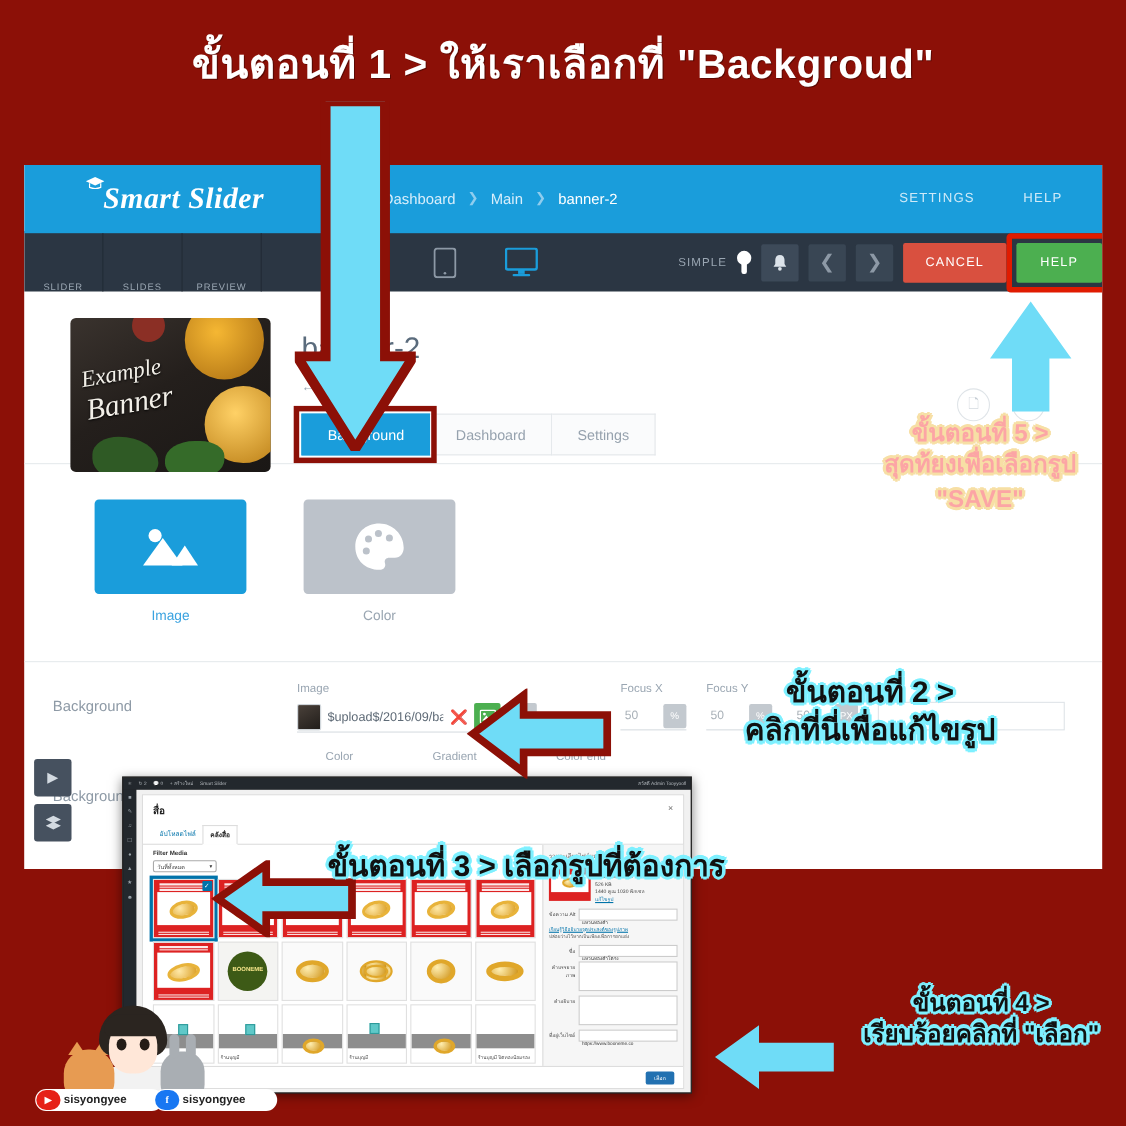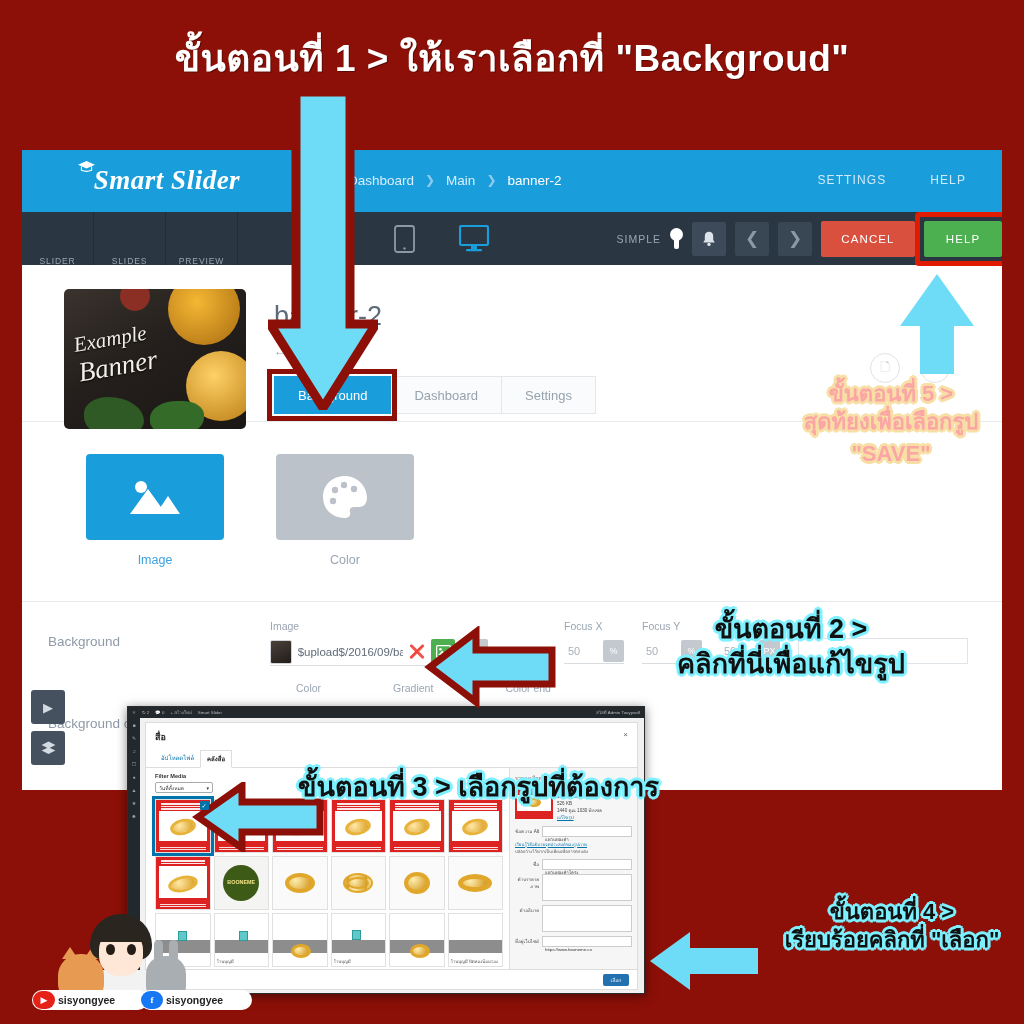--- a/index.html
+++ b/index.html
@@ -155,21 +155,21 @@
   .sub-row .lab{ font-size:10.5px; color:#9aa6b2; }
   .bg-color-row{ padding:22px 0 0 26px; font-size:13.5px; color:#8e9aa6; }
 
   
   .dock{ position:absolute; left:9px; top:540px; width:40px; }
   .dock .db{ width:34px;height:34px;background:#46515f;border-radius:3px;
       display:flex;align-items:center;justify-content:center;color:#d3dae1;font-size:13px;margin-bottom:7px;}
 
   
   #media-modal{
-    position:absolute; left:127px; top:706px; width:518px; height:288px;
+    position:absolute; left:111px; top:706px; width:518px; height:288px;
     background:#1f1f1f; border:1px solid #2c2c2c; overflow:hidden;
     box-shadow:0 2px 10px rgba(0,0,0,.5);
   }
   .wp-adminbar{ height:11px; background:#23282d; display:flex; align-items:center;
       padding:0 4px; color:#b4b9be; font-size:4.4px; gap:6px;}
   .wp-adminbar .right{ margin-left:auto; }
   .wp-body{ display:flex; height:277px; }
   .wp-sidebar{ width:12px; background:#23282d; padding-top:4px;
       display:flex; flex-direction:column; gap:7px; align-items:center; color:#9aa3aa; font-size:5px;}
   .wp-main{ flex:1; background:#f1f1f1; position:relative; }

